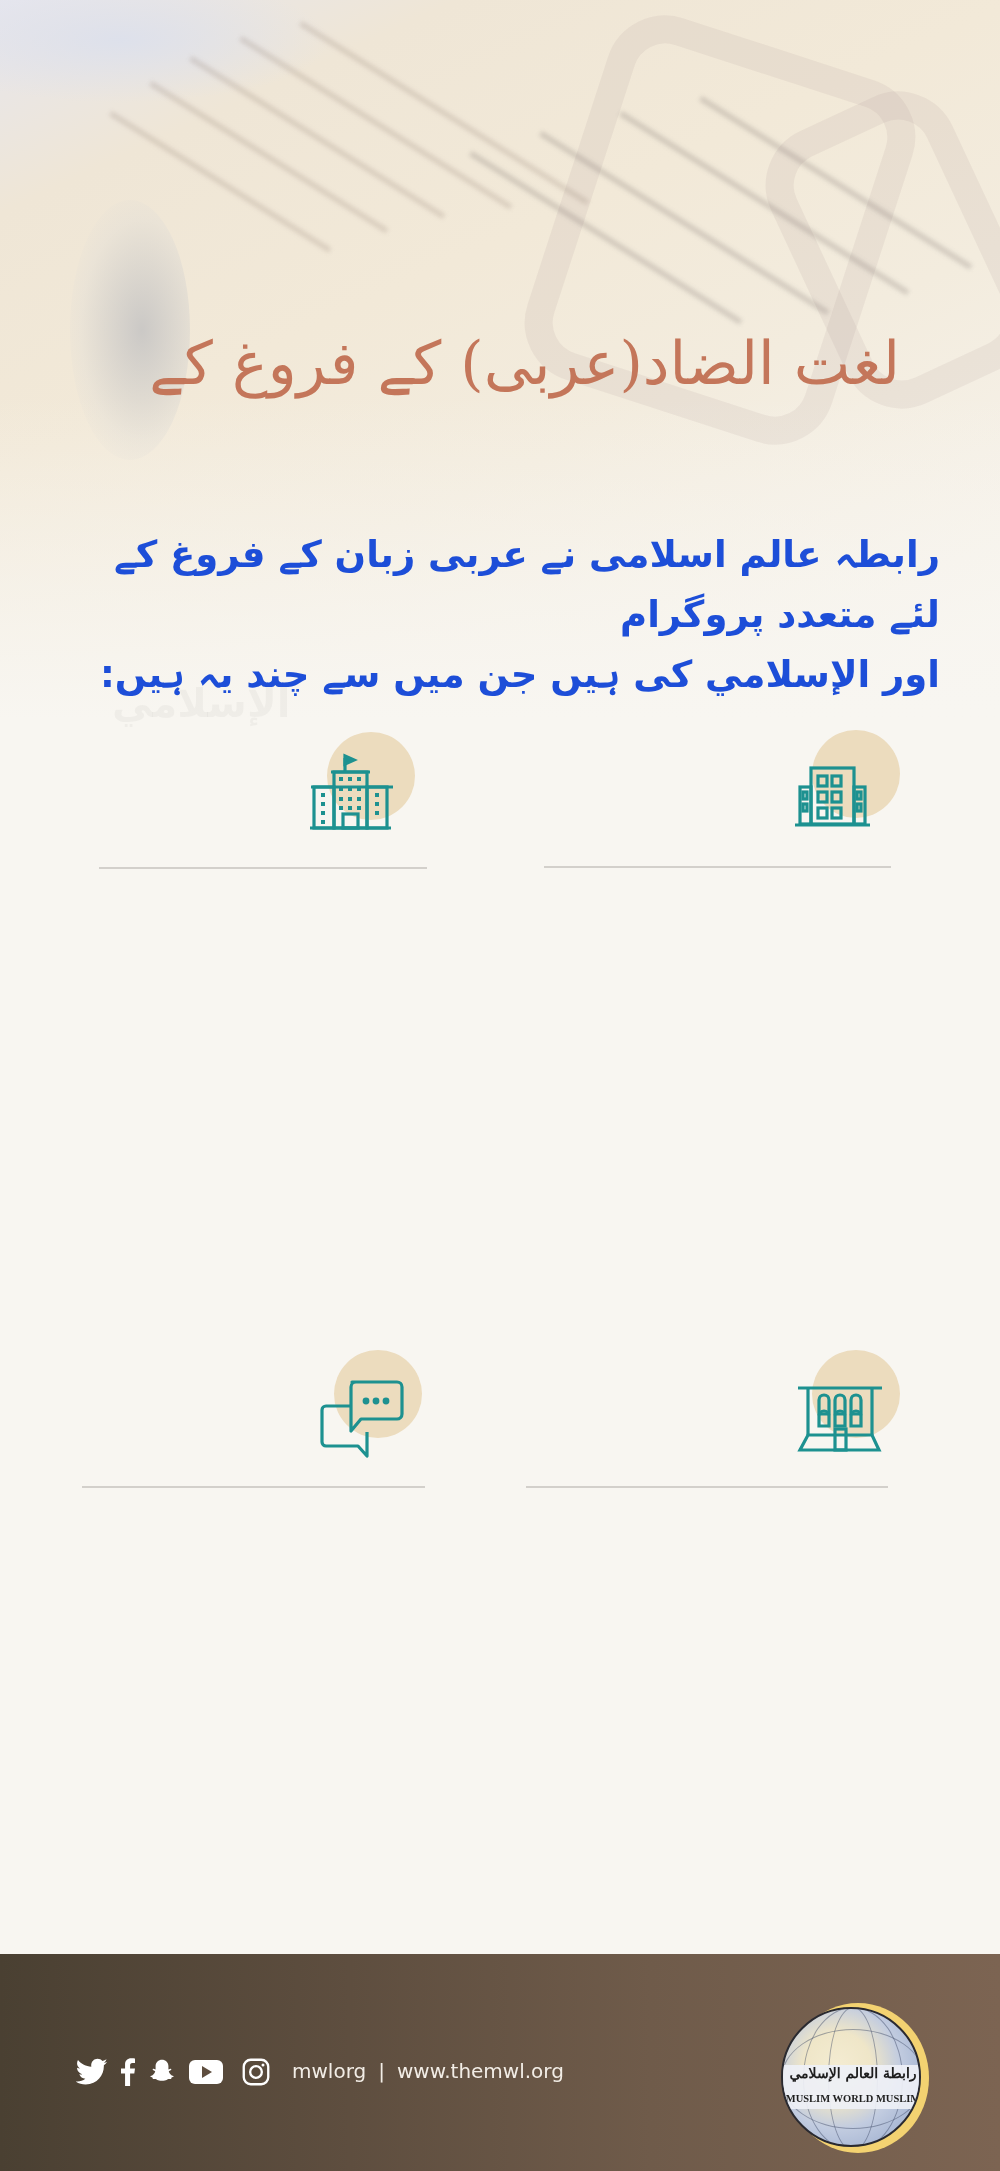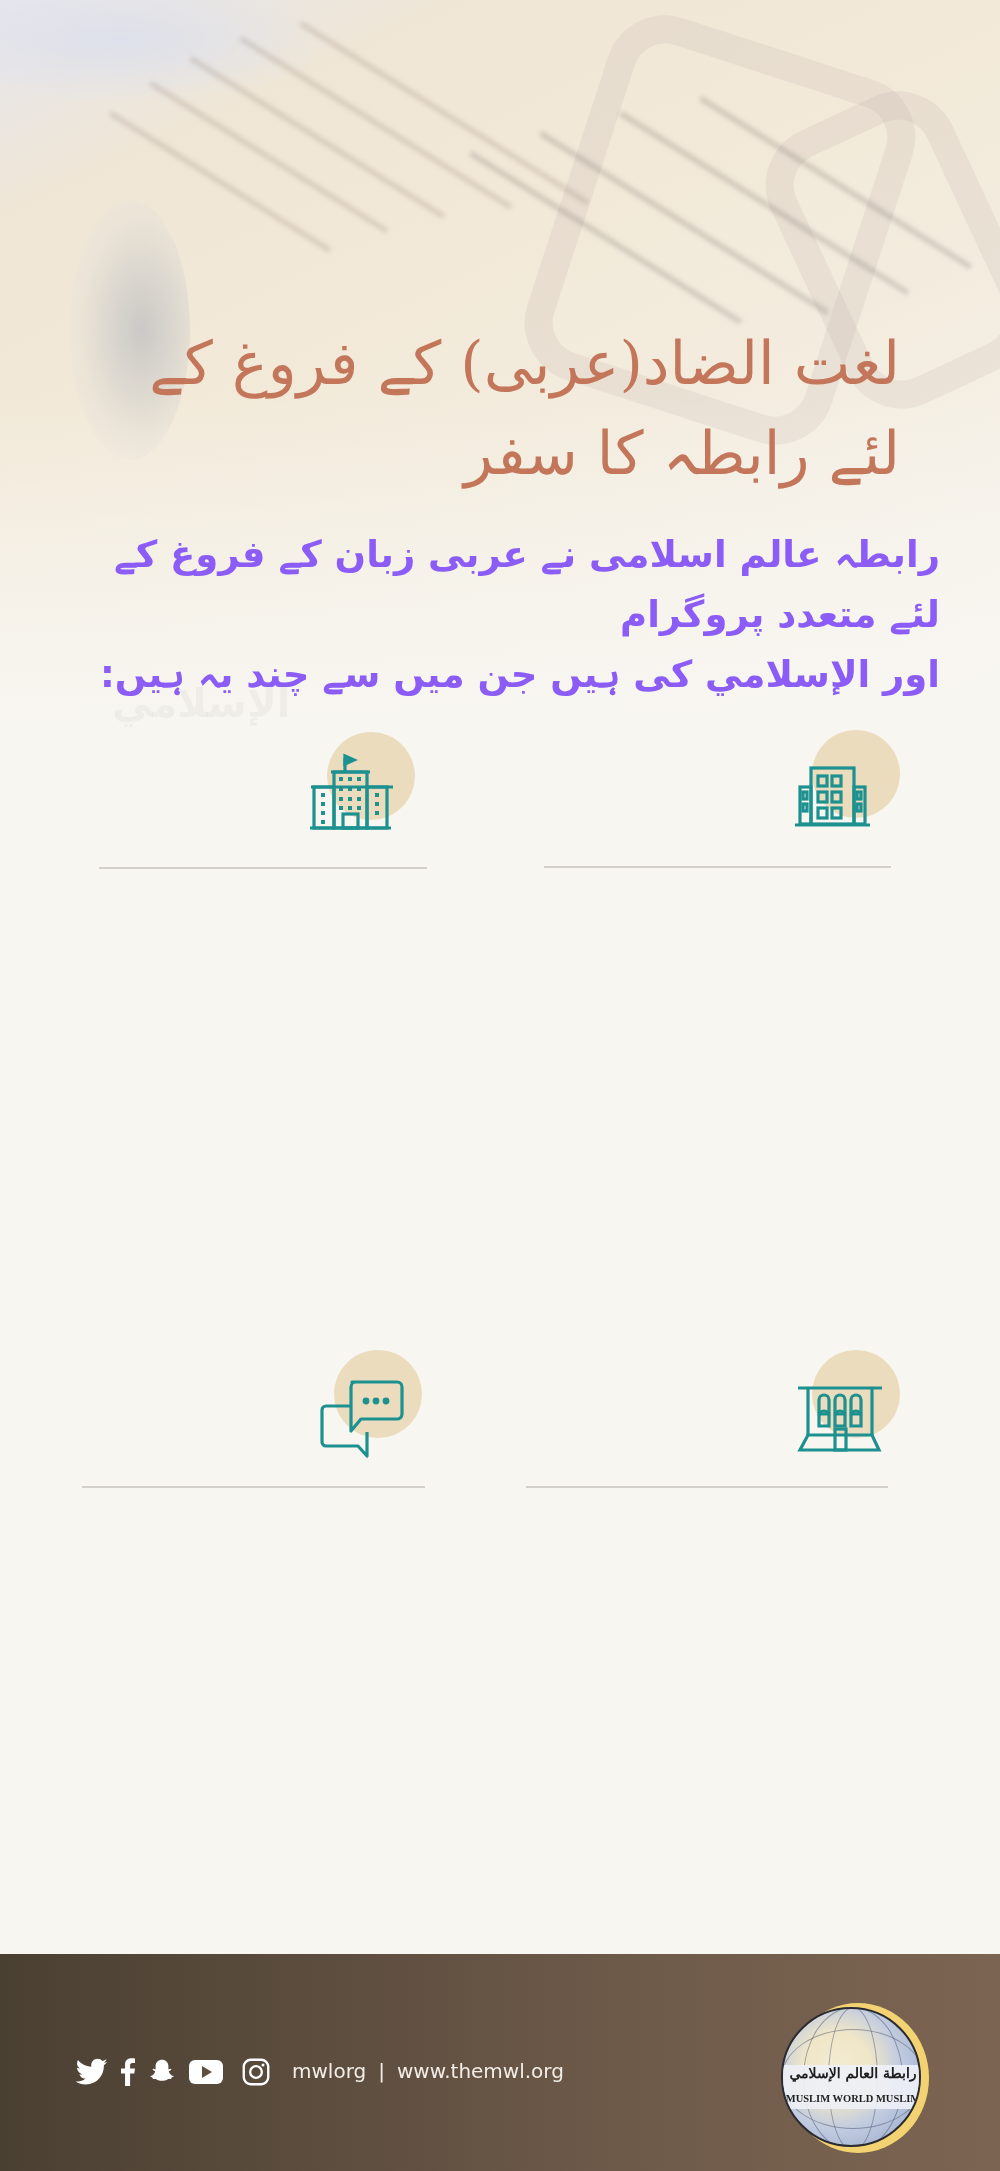--- a/index.html
+++ b/index.html
@@ -33,21 +33,21 @@
   .title {
     position: absolute; right: 100px; top: 318px; width: 820px;
     direction: rtl; text-align: right;
     font-family: "DejaVu Serif", serif; font-size: 60px; line-height: 90px;
     color: #c4765a; font-weight: normal;
   }
   .intro {
     position: absolute; right: 60px; top: 525px; width: 880px;
     direction: rtl; text-align: right;
     font-family: "DejaVu Sans", sans-serif; font-size: 37px; line-height: 60px;
-    color: #8b5cf6; font-weight: bold;
+    color: #1d4ed8; font-weight: bold;
   }
   .watermark {
     position: absolute; left: 112px; top: 680px;
     font-family: "DejaVu Sans", sans-serif; font-size: 40px; font-weight: bold;
     color: rgba(0,0,0,0.035); direction: rtl;
   }
 
   
   .card { position: absolute; }
   .card .icon-wrap { position: absolute; width: 120px; height: 110px; }
@@ -110,21 +110,20 @@
   <div class="scroll-line" style="left:240px;top:35px;width:320px;"></div>
   <div class="scroll-line" style="left:300px;top:20px;width:340px;"></div>
   <div class="scroll-line" style="left:470px;top:150px;width:320px;background:rgba(90,80,80,0.2);"></div>
   <div class="scroll-line" style="left:540px;top:130px;width:340px;background:rgba(90,80,80,0.2);"></div>
   <div class="scroll-line" style="left:620px;top:110px;width:340px;background:rgba(90,80,80,0.2);"></div>
   <div class="scroll-line" style="left:700px;top:95px;width:320px;background:rgba(90,80,80,0.2);"></div>
 </div>
 
 <h1 class="title">
   <div>لغت الضاد(عربی) کے فروغ کے</div>
-  <div>لئے رابطہ کا سفر</div>
 </h1>
 
 <div class="intro">
   <div>رابطہ عالم اسلامی نے عربی زبان کے فروغ کے لئے متعدد پروگرام</div>
   <div>اور الإسلامي کی ہیں جن میں سے چند یہ ہیں:</div>
 </div>
 
 <div class="watermark">الإسلامي</div>
 
 <section class="card">

